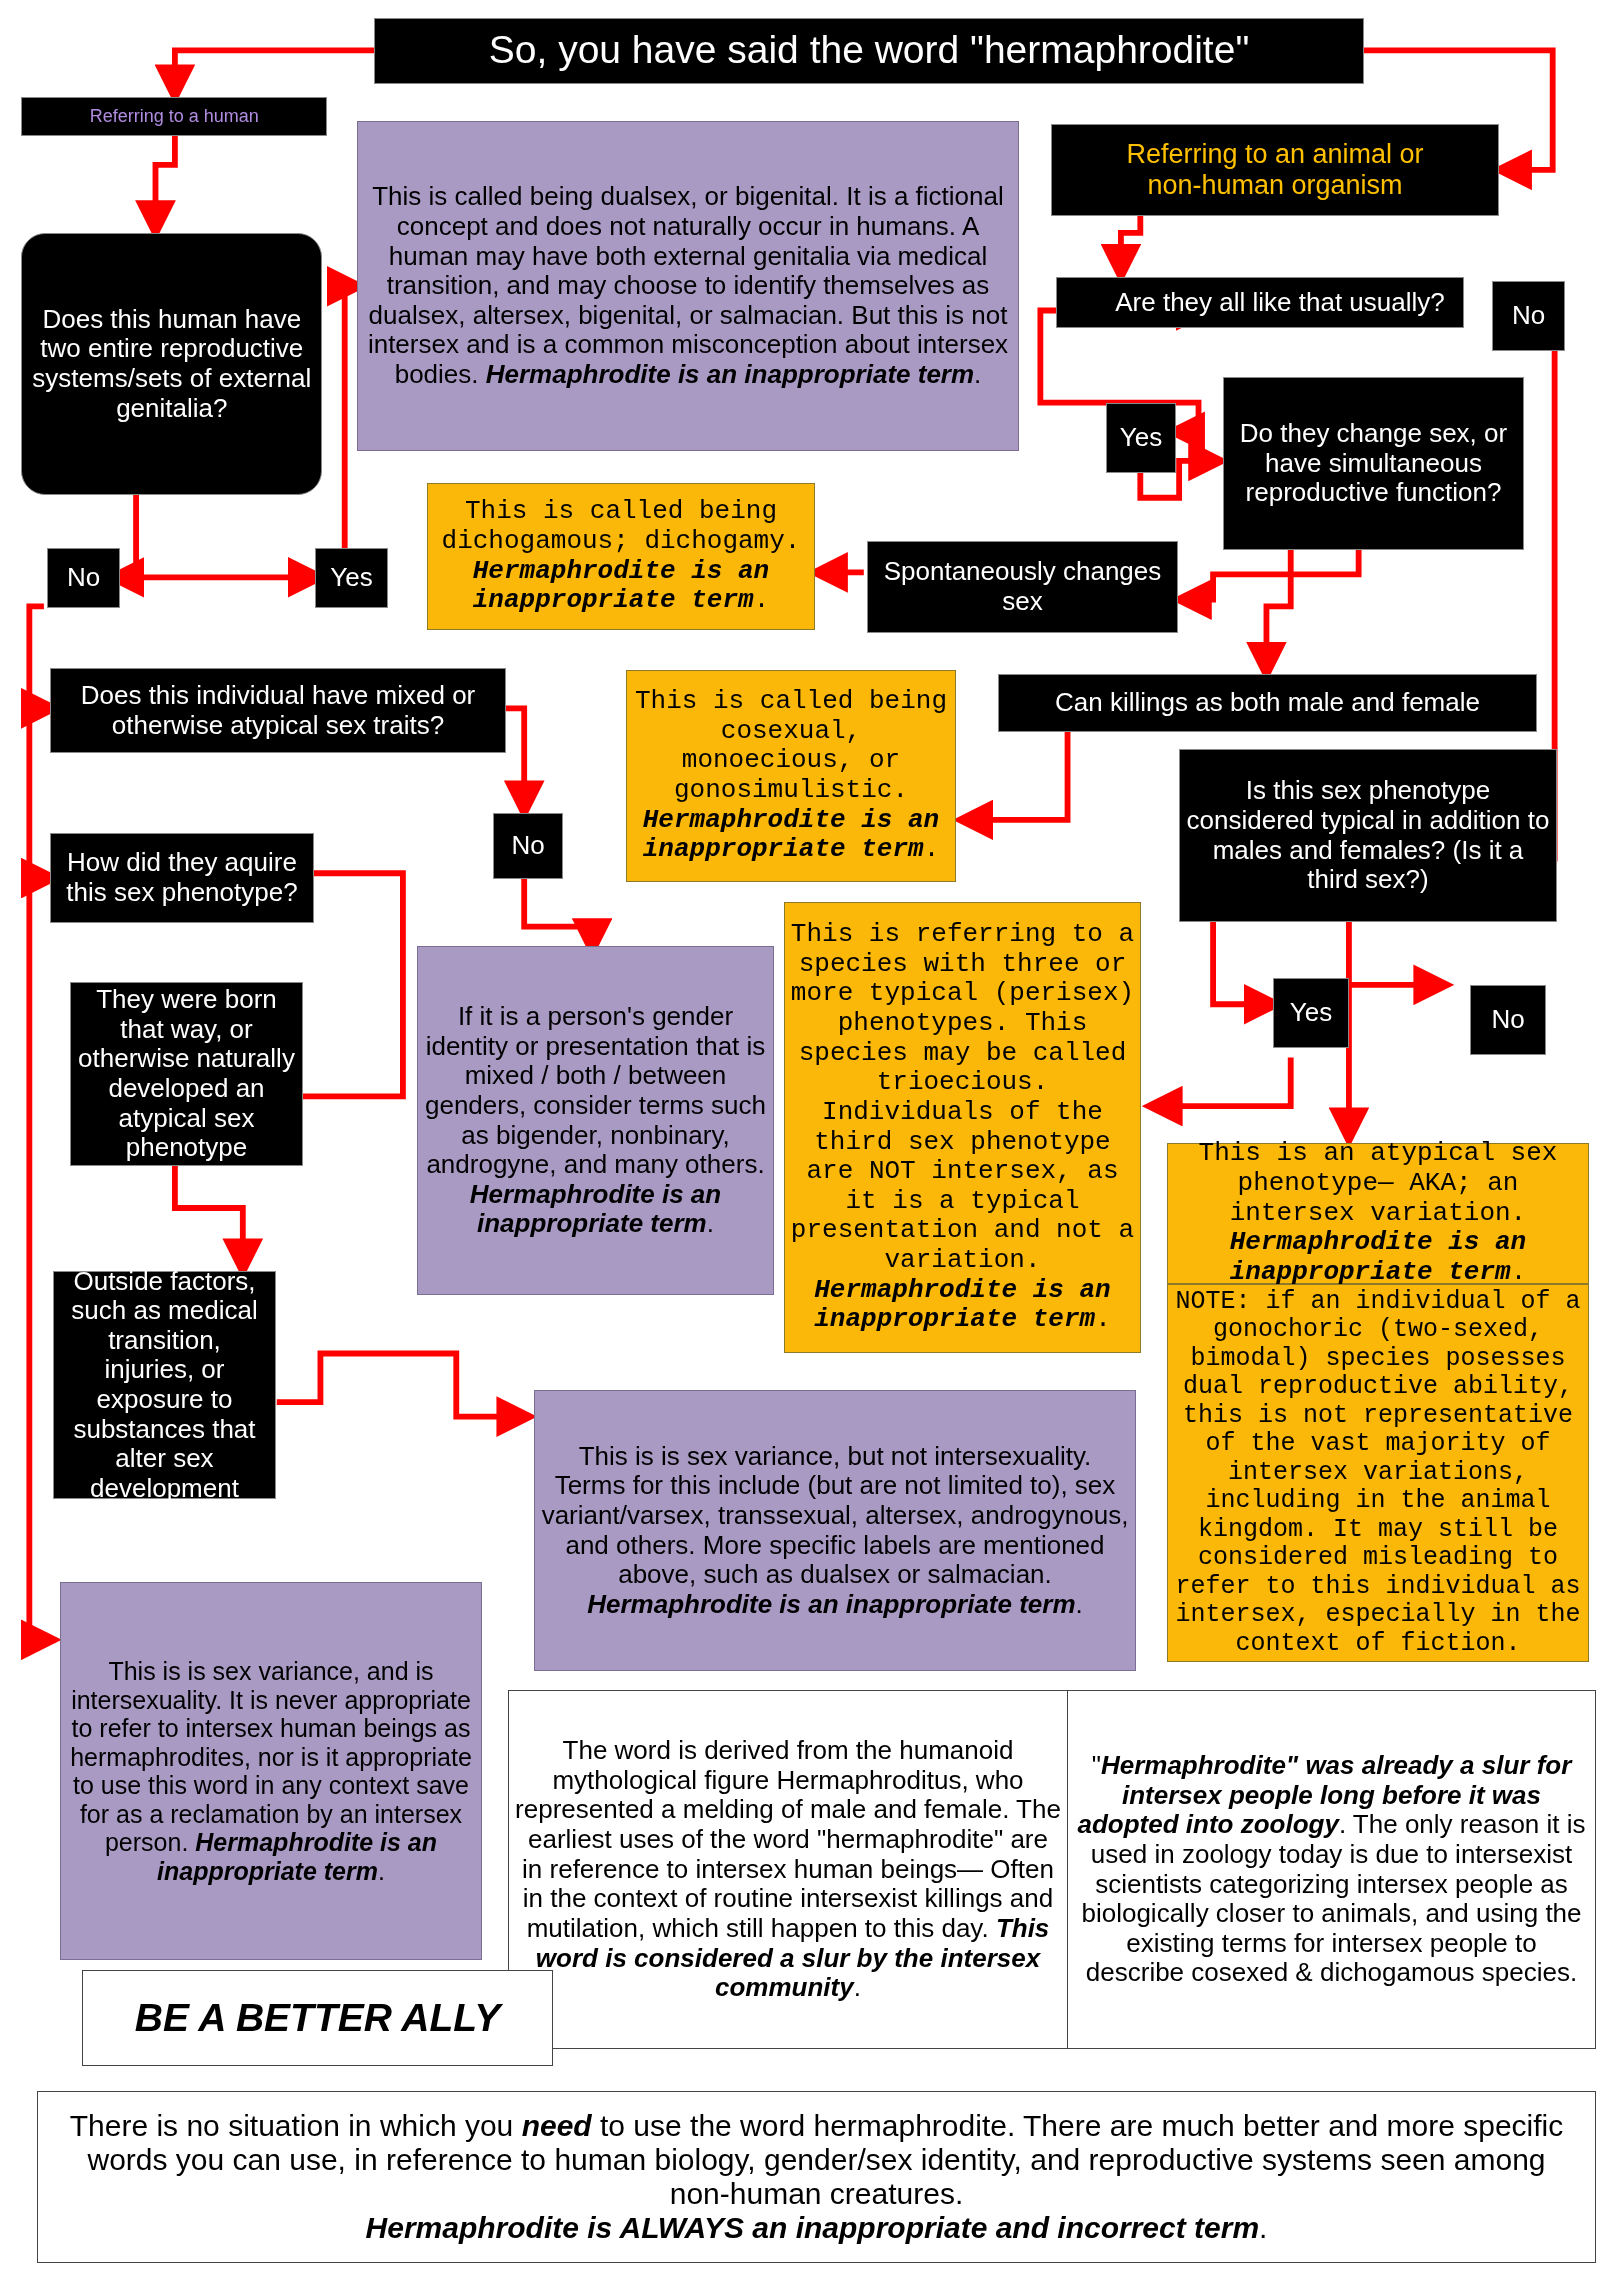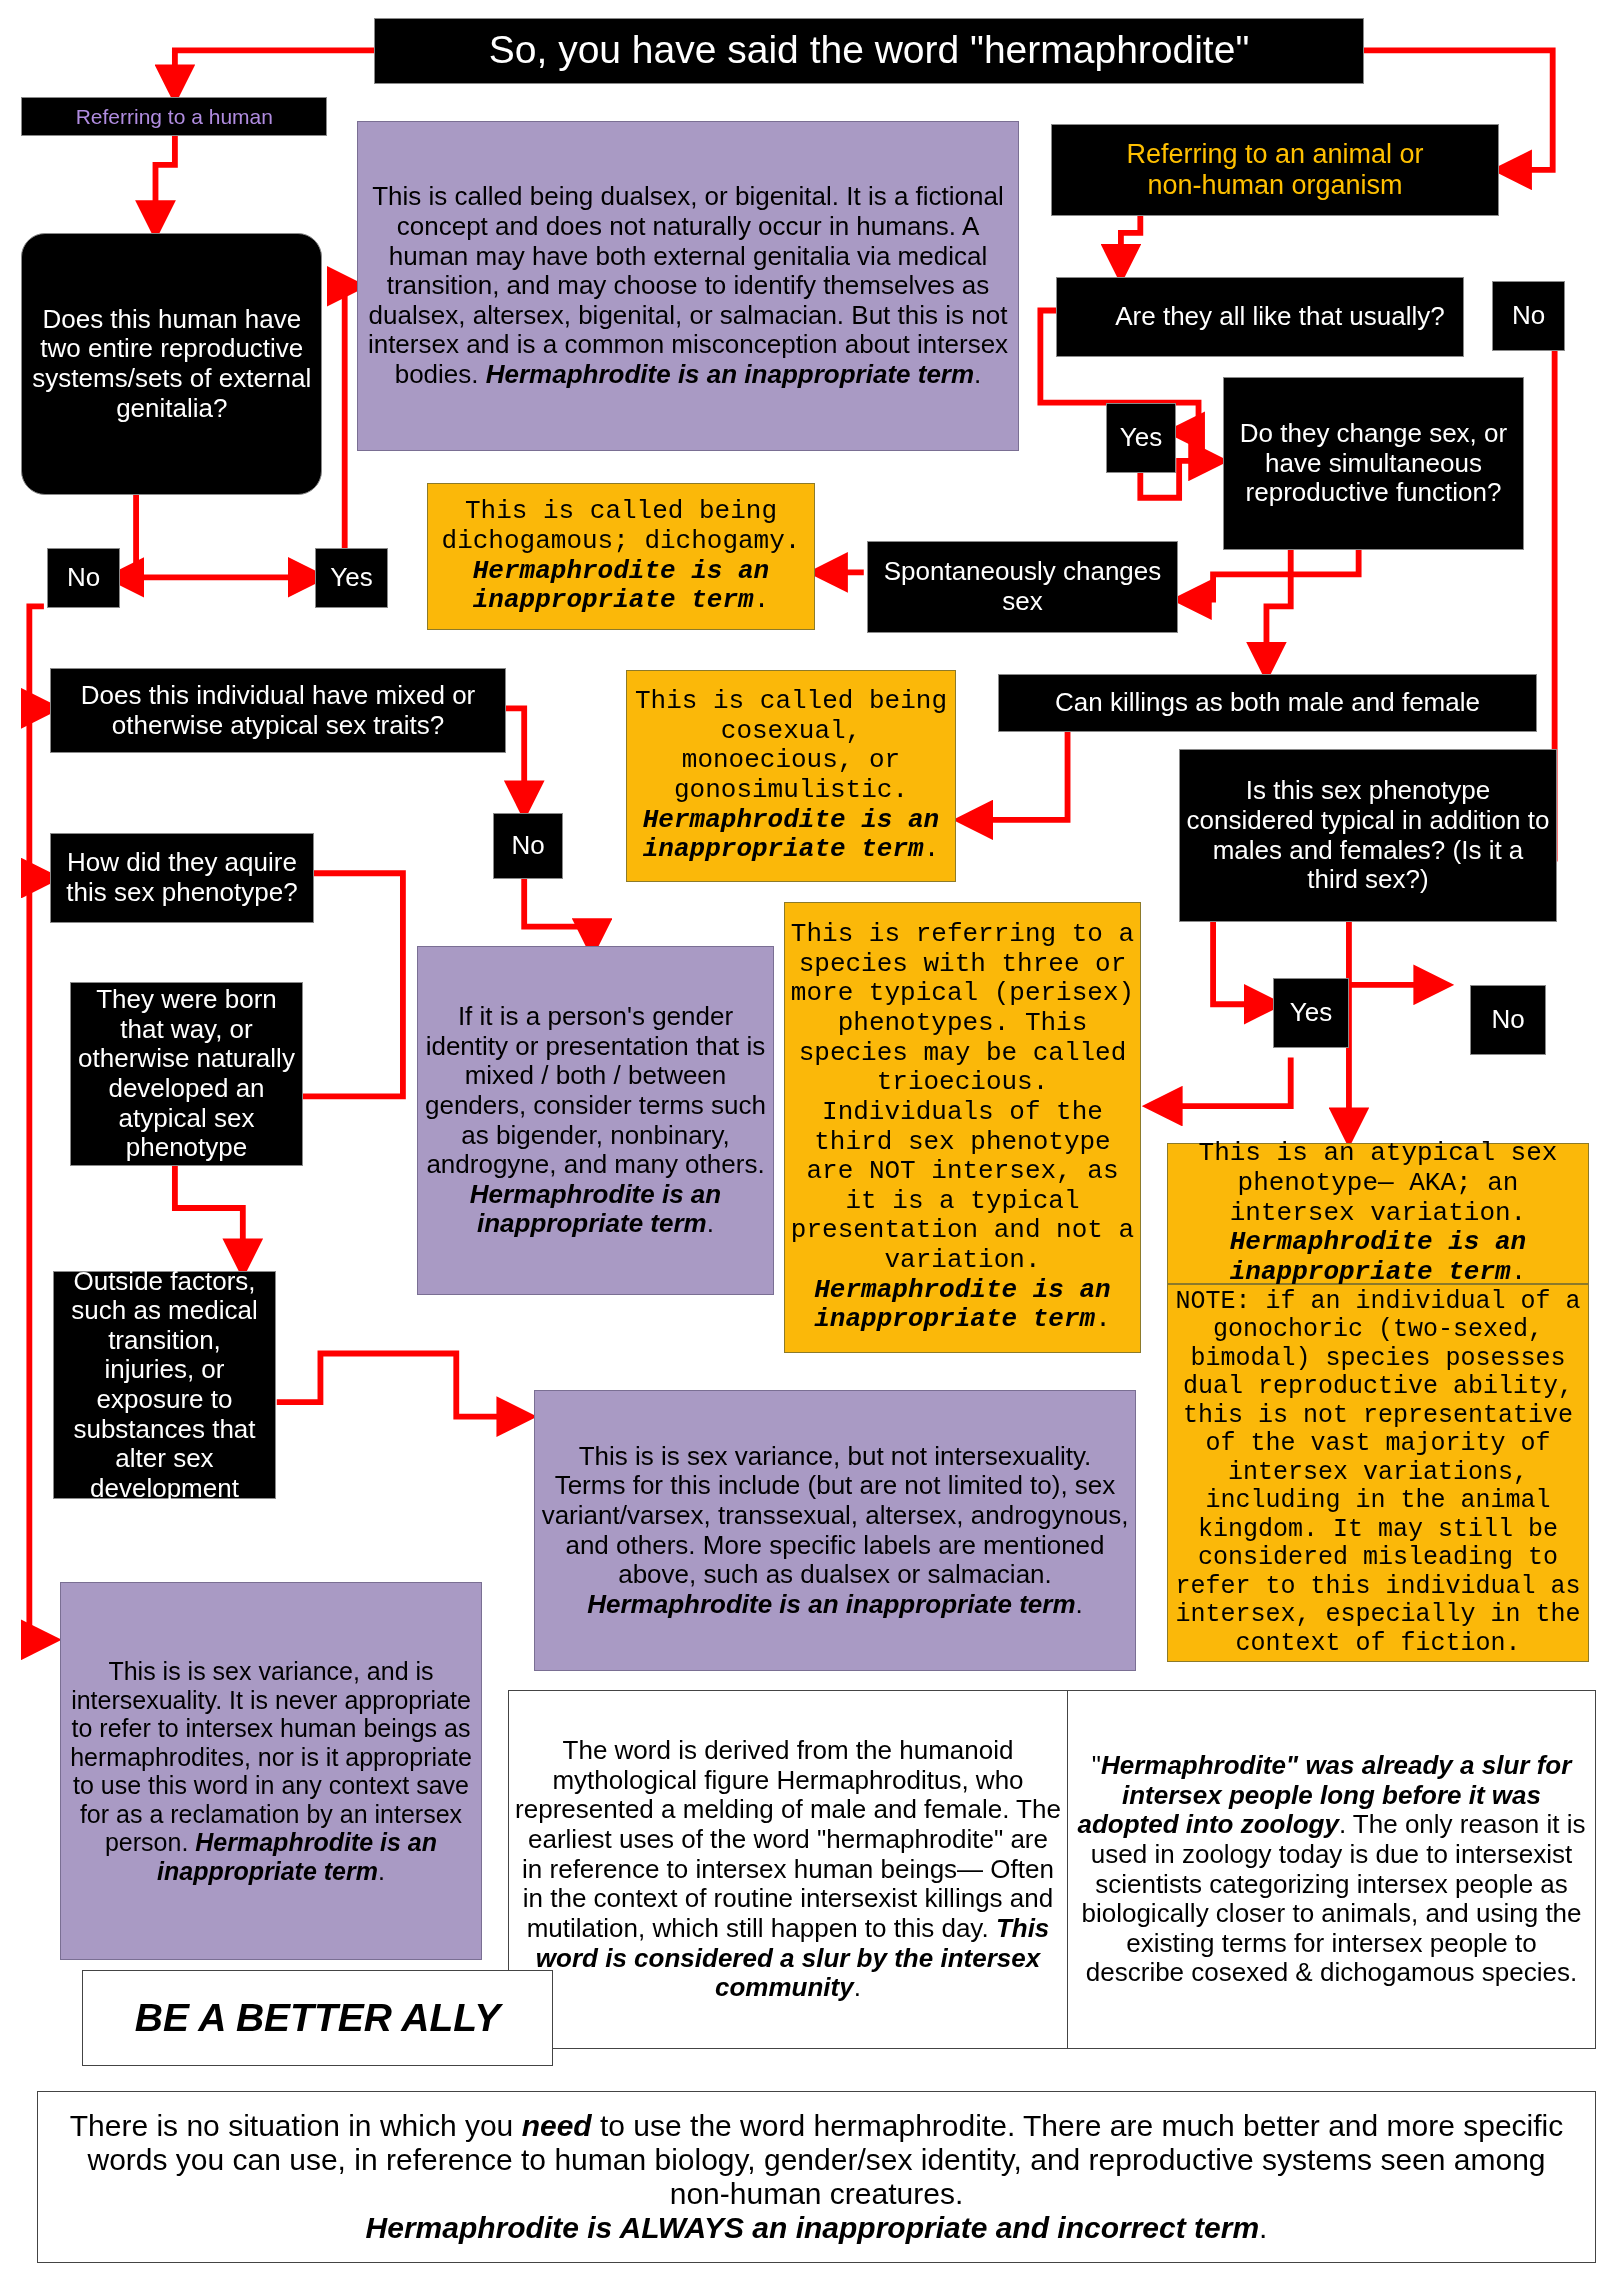--- a/index.html
+++ b/index.html
@@ -136,21 +136,21 @@
 
     <path d="M1390,1015 L1390,1170 L1390,1175"></path>
   </g>
 </svg>
 
 <div class="node title" style="left:374px; top:17.5px; width:990px; height:66px;">
   <span class="tx">So, you have said the word "hermaphrodite"</span>
 </div>
 
 <div class="node blk" style="left:21.3px; top:97px; width:306px; height:39px;">
-  <span class="tx purpletext" style="font-size:21px;">Referring to a human</span>
+  <span class="tx purpletext" style="font-size:18px;">Referring to a human</span>
 </div>
 
 <div class="node blk" style="left:21.3px; top:233px; width:301px; height:262px;border-radius:24px;">
   <span class="tx">Does this human have two entire reproductive systems/sets of external genitalia?</span>
 </div>
 
 <div class="node blk" style="left:47px; top:548px; width:73px; height:60px;">
   <span class="tx">No</span>
 </div>
 
@@ -219,21 +219,21 @@
     <span>Referring to an animal or</span><br><span>non-human organism</span>
   </span>
 </div>
 
 <div class="node pur" style="left:534px; top:1390px; width:602px; height:281px; font-size:26px;">
   <span class="tx">
     <span>This is is sex variance, but not intersexuality. Terms for this include (but are not limited to), sex variant/varsex, transsexual, altersex, androgynous, and others. More specific labels are mentioned above, such as dualsex or salmacian. </span><span class="bi">Hermaphrodite is an inappropriate term</span><span>.</span>
   </span>
 </div>
 
-<div class="node blk" style="left:1056px; top:277px; width:408px; height:80px;padding-left:40px;">
+<div class="node blk" style="left:1056px; top:277px; width:408px; height:51px;padding-left:40px;">
   <span class="tx">Are they all like that usually?</span>
 </div>
 
 <div class="node blk" style="left:1492px; top:281px; width:73px; height:70px;">
   <span class="tx">No</span>
 </div>
 
 <div class="node blk" style="left:1106px; top:403px; width:70px; height:70px;">
   <span class="tx">Yes</span>
 </div>

